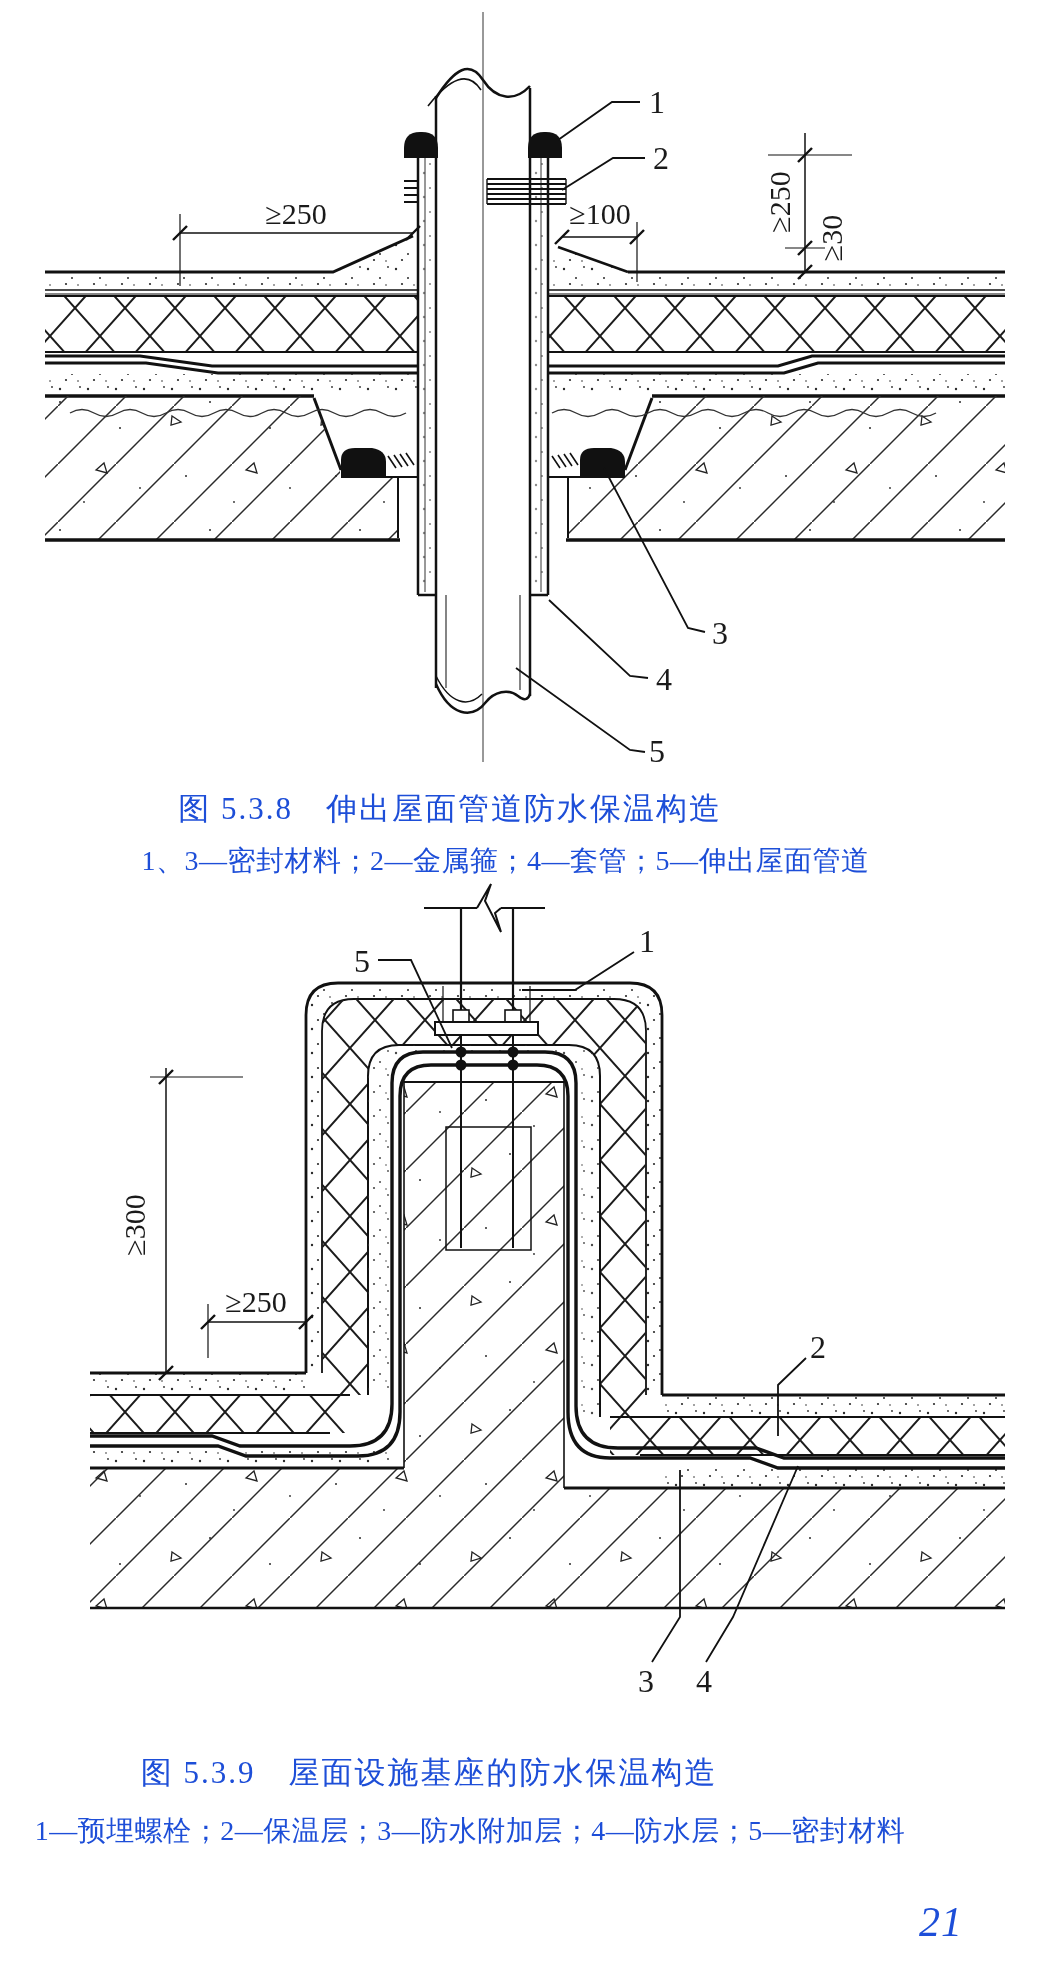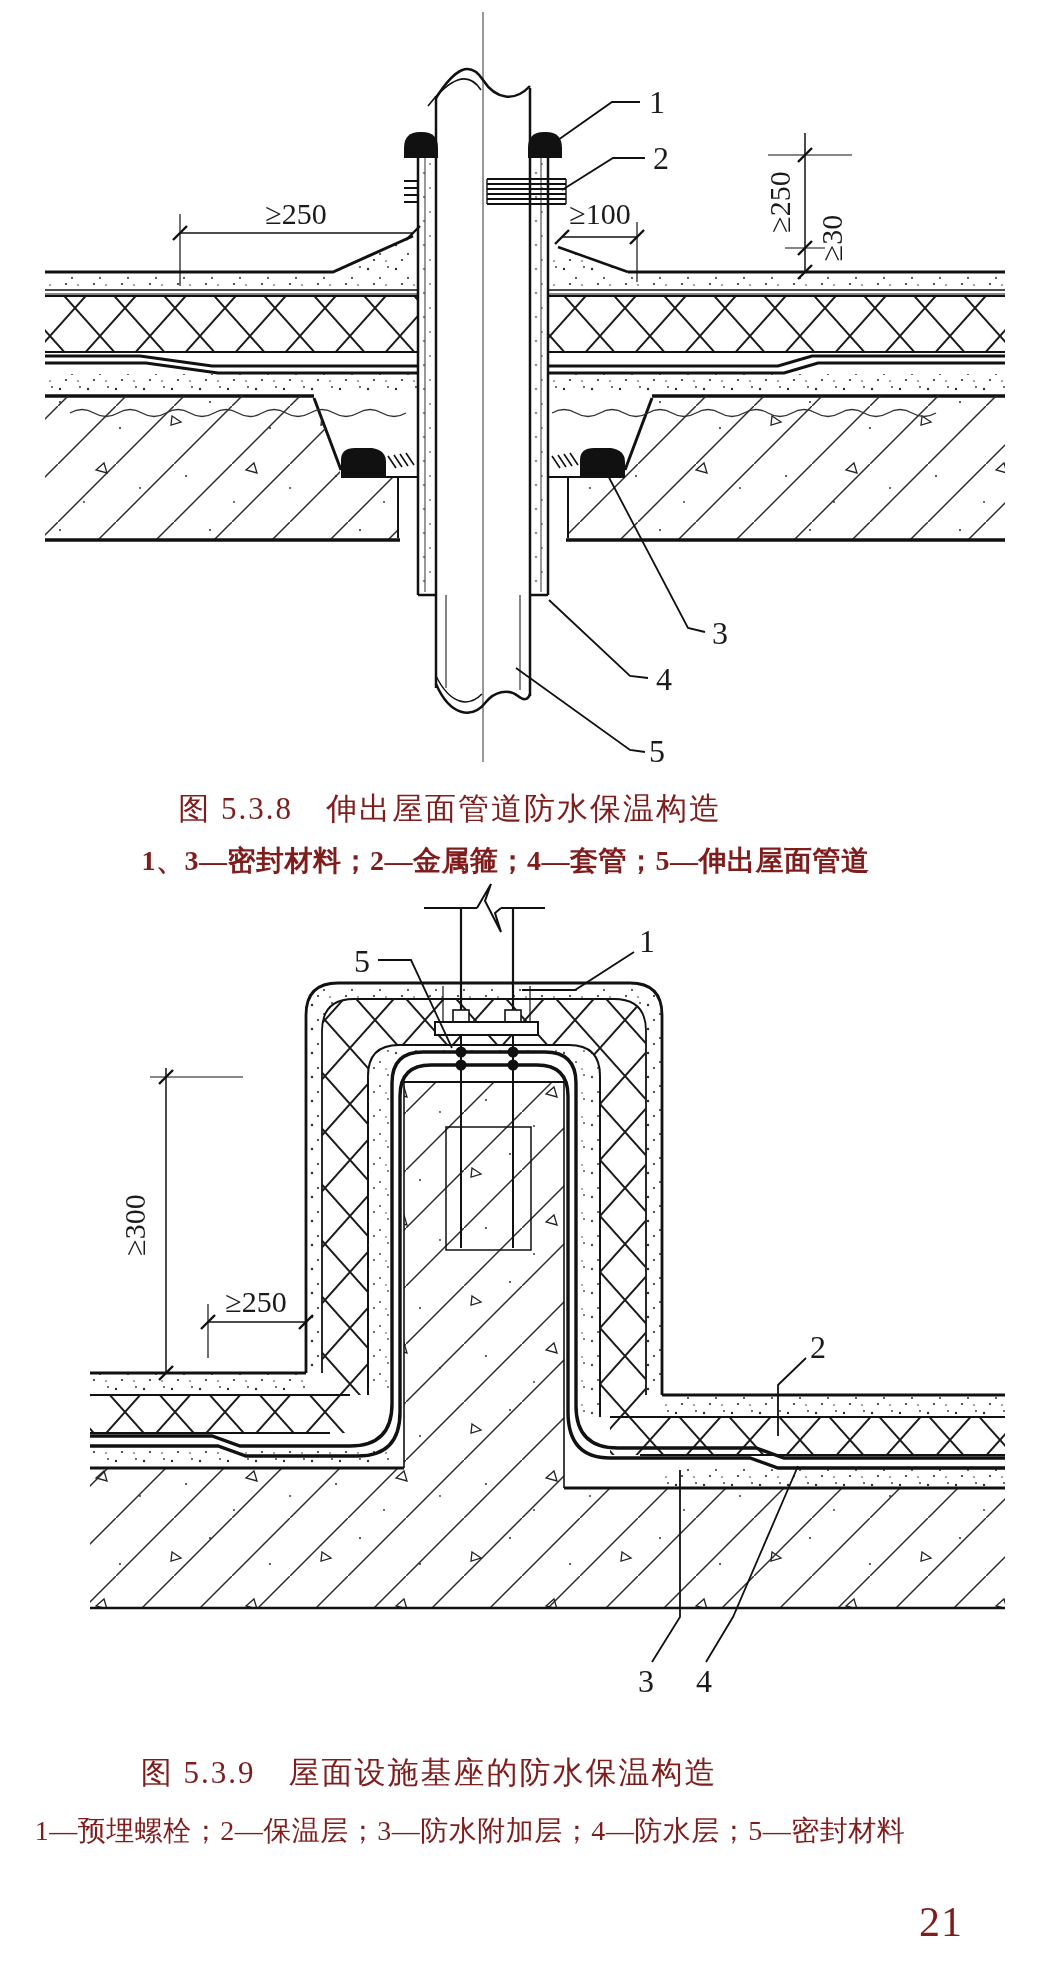--- a/index.html
+++ b/index.html
@@ -1,23 +1,23 @@
 <!DOCTYPE html>
 <html><head>
 <meta charset="utf-8">
 <style>
   html,body{margin:0;padding:0;}
   body{width:1051px;height:1981px;position:relative;background:#ffffff;overflow:hidden;
        font-family:"Liberation Serif","DejaVu Serif",serif;color:#1a1a1a;}
   svg{position:absolute;left:0;}
-  .cap{position:absolute;color:#7f1d1d;white-space:nowrap;}
+  .cap{position:absolute;color:#1d4ed8;white-space:nowrap;}
   .fig-caption{font-size:31px;letter-spacing:2px;}
   .fig-legend{font-size:28px;letter-spacing:0.5px;}
   .centered{text-align:center;}
-  .page-num{font-size:42px;letter-spacing:1px;}
+  .page-num{font-size:42px;font-style:italic;letter-spacing:1px;}
   text{font-family:"Liberation Serif","DejaVu Serif",serif;fill:#1a1a1a;}
   .dimtxt{font-size:30px;}
   .callout{font-size:32px;}
 </style>
 </head>
 <body>
 
 <svg width="1051" height="775" viewBox="0 0 1051 775" style="top:0;">
   <defs>
     <pattern id="stip1" width="28" height="24" patternUnits="userSpaceOnUse">
@@ -159,21 +159,21 @@
     <polyline points="516,668 630,750 645,752"></polyline>
   </g>
   <text class="callout" x="657" y="113" text-anchor="middle">1</text>
   <text class="callout" x="661" y="169" text-anchor="middle">2</text>
   <text class="callout" x="720" y="644" text-anchor="middle">3</text>
   <text class="callout" x="664" y="690" text-anchor="middle">4</text>
   <text class="callout" x="657" y="762" text-anchor="middle">5</text>
 </svg>
 
 <div class="cap fig-caption centered" style="left:0;top:788;width:900px;top:788px;">图 5.3.8　伸出屋面管道防水保温构造</div>
-<div class="cap fig-legend centered" style="left:0;top:842px;width:1011px;font-weight:bold;">1、3—密封材料；2—金属箍；4—套管；5—伸出屋面管道</div>
+<div class="cap fig-legend centered" style="left:0;top:842px;width:1011px;">1、3—密封材料；2—金属箍；4—套管；5—伸出屋面管道</div>
 
 <svg width="1051" height="860" viewBox="0 0 1051 860" style="top:880px;">
   <defs>
     <pattern id="stip2" width="28" height="24" patternUnits="userSpaceOnUse">
       <g fill="#2a2a2a">
           <circle cx="4" cy="5" r="1.2"></circle>
           <circle cx="16" cy="14" r="1.0"></circle>
           <circle cx="24" cy="3" r="0.9"></circle>
           <circle cx="10" cy="20" r="1.1"></circle>
           <circle cx="22" cy="21" r="0.8"></circle>

